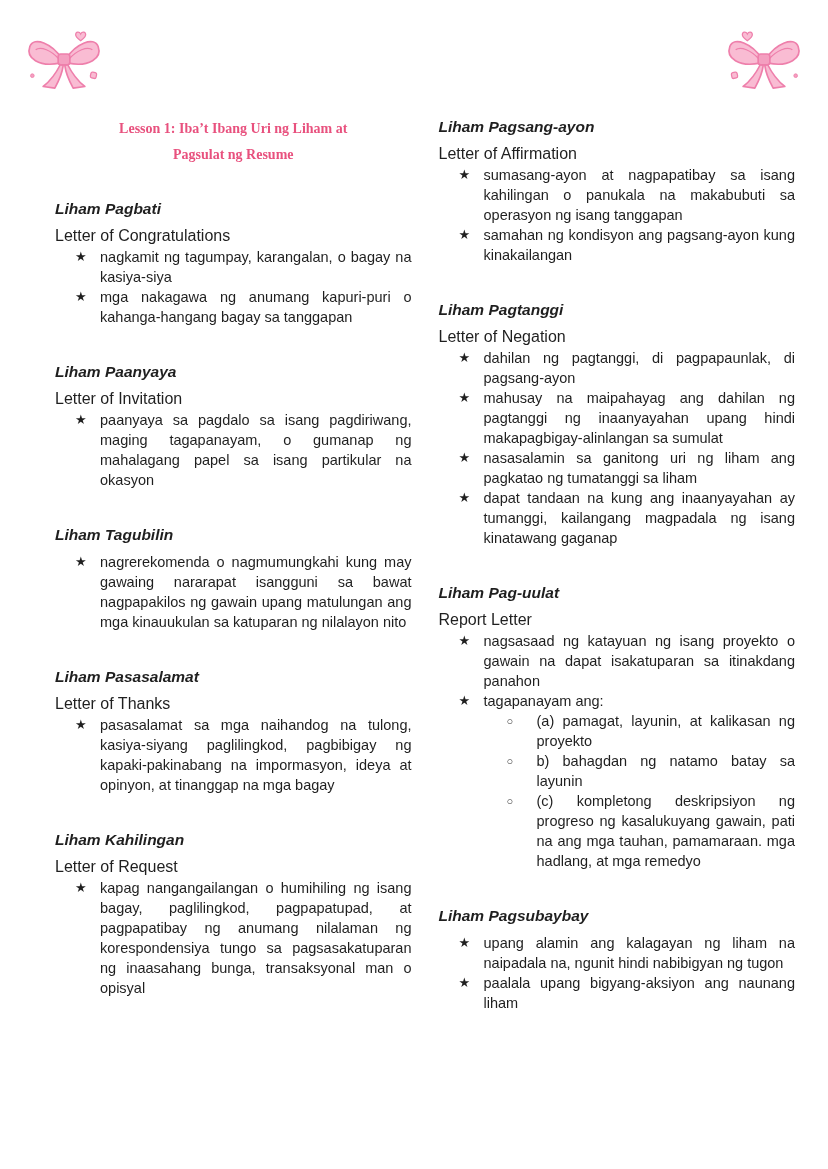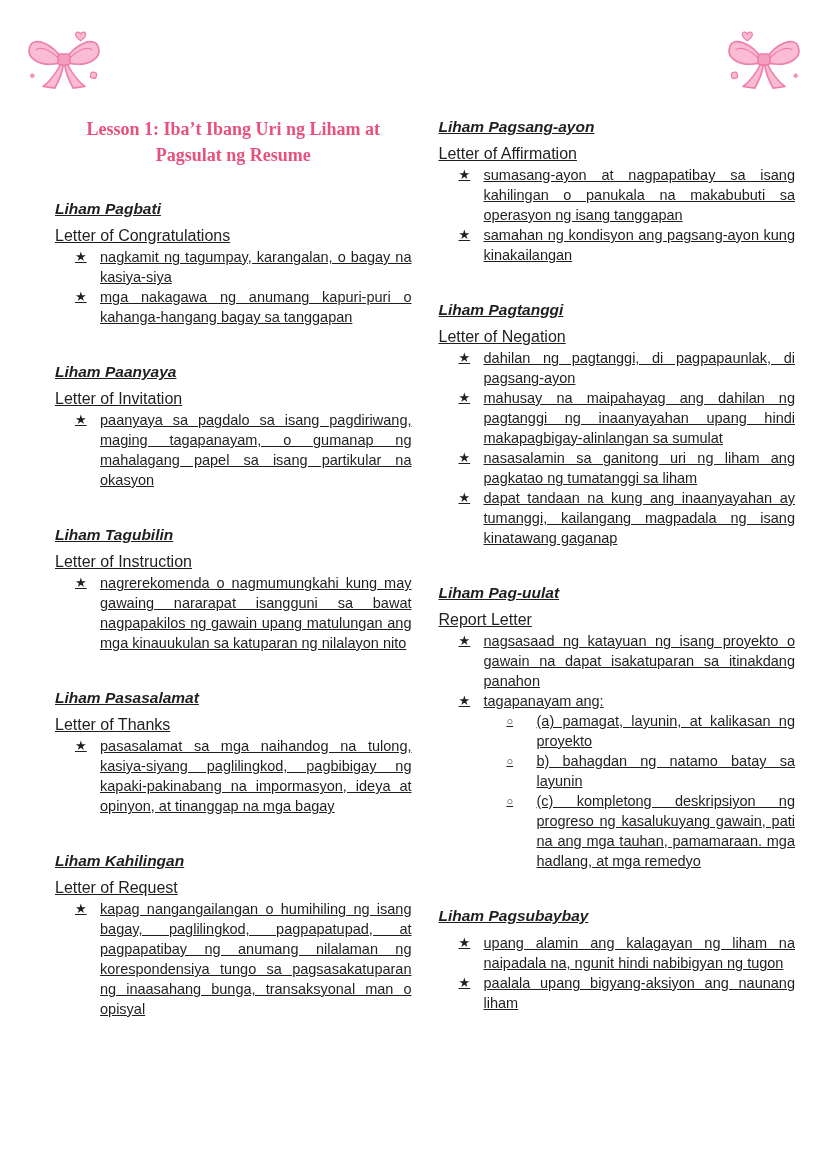--- a/index.html
+++ b/index.html
@@ -34,26 +34,26 @@
     padding:116px 33px 0 55px;
     gap:27px;
     box-sizing:border-box;
   }
   .col{flex:1;min-width:0;}
   .doc-title{
     margin:0 0 30px 0;
     text-align:center;
     font-family:"Liberation Serif","DejaVu Serif",serif;
     font-weight:bold;
-    font-size:18px;
+    font-size:14px;
     line-height:26px;
     color:var(--title-pink);
   }
   .doc-title span{display:block;}
-  .sec{margin:0 0 34px 0;text-decoration:underline;}
+  .sec{margin:0 0 34px 0;}
   .sec-h{
     margin:0 0 7px 0;
     font-size:15.5px;
     font-style:italic;
     font-weight:bold;
     line-height:21px;
   }
   .sec-sub{
     margin:0 0 1px 0;
     font-size:16px;
@@ -137,21 +137,20 @@
             <p class="sec-sub">Letter of Invitation</p>
             <div class="bullets">
               <div class="bullet">
                 <span class="marker star">★</span>
                 <div class="btext">paanyaya sa pagdalo sa isang pagdiriwang, maging tagapanayam, o gumanap ng mahalagang papel sa isang partikular na okasyon</div>
               </div>
             </div>
           </section>
           <section class="sec">
             <h2 class="sec-h">Liham Tagubilin</h2>
-            <p class="sec-sub">Letter of Instruction</p>
             <div class="bullets">
               <div class="bullet">
                 <span class="marker star">★</span>
                 <div class="btext">nagrerekomenda o nagmumungkahi kung may gawaing nararapat isangguni sa bawat nagpapakilos ng gawain upang matulungan ang mga kinauukulan sa katuparan ng nilalayon nito</div>
               </div>
             </div>
           </section>
           <section class="sec">
             <h2 class="sec-h">Liham Pasasalamat</h2>
             <p class="sec-sub">Letter of Thanks</p>

